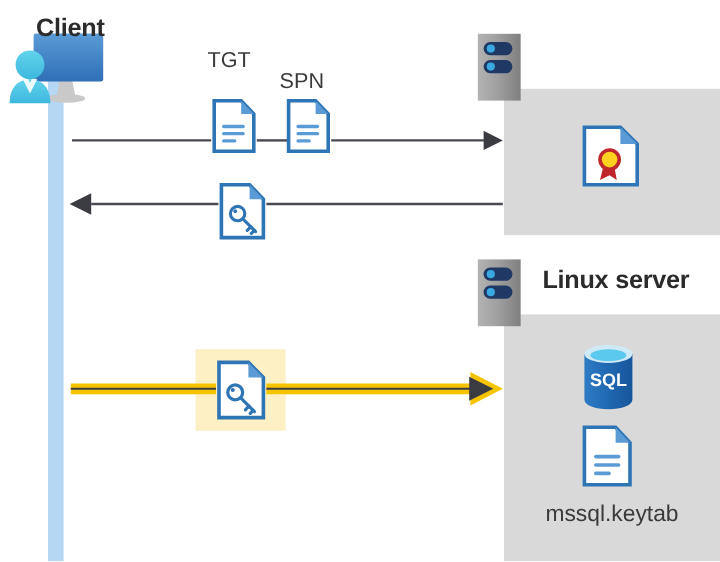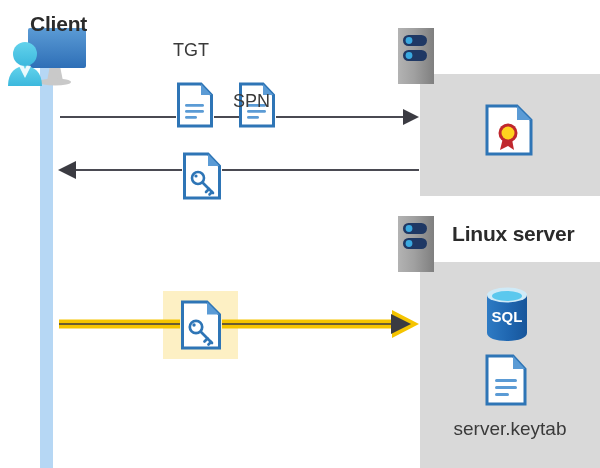--- a/index.html
+++ b/index.html
@@ -69,21 +69,21 @@
   #resp-key-doc { left: 182px; top: 152px; width: 40px;  height: 48px; }
   #hl-key-doc   { left: 180px; top: 300px; width: 42px;  height: 50px; }
 
   
   .icon-label {
     font-family: "Liberation Sans", sans-serif;
     font-size: 18px;
     color: #3a3a3a;
   }
   #tgt-label { left: 173px; top: 40px; }
-  #spn-label { left: 233px; top: 57px; margin-top: 34px; }
+  #spn-label { left: 233px; top: 57px; }
   #keytab-label {
     left: 420px; top: 418px; width: 180px;
     text-align: center;
     font-size: 19px;
     color: #3a3a3a;
   }
 
   
   #highlight-box {
     left: 163px; top: 291px; width: 75px; height: 68px;
@@ -273,15 +273,15 @@
 
   <div class="abs title-bold" id="client-title">Client</div>
 
 
   <div class="abs title-bold" id="linux-title">Linux server</div>
 
   <div class="abs icon-label" id="tgt-label">TGT</div>
 
   <div class="abs icon-label" id="spn-label">SPN</div>
 
-  <div class="abs icon-label" id="keytab-label">server.keytab</div>
+  <div class="abs icon-label" id="keytab-label">mssql.keytab</div>
 
 </div>
 
 </body></html>

